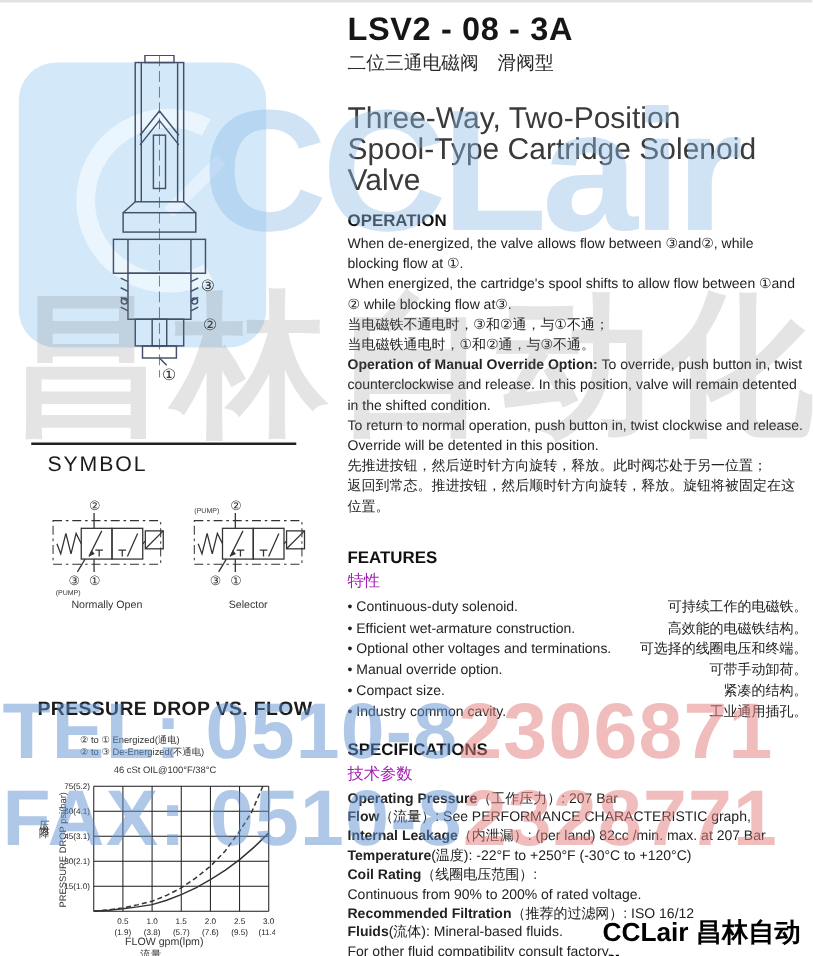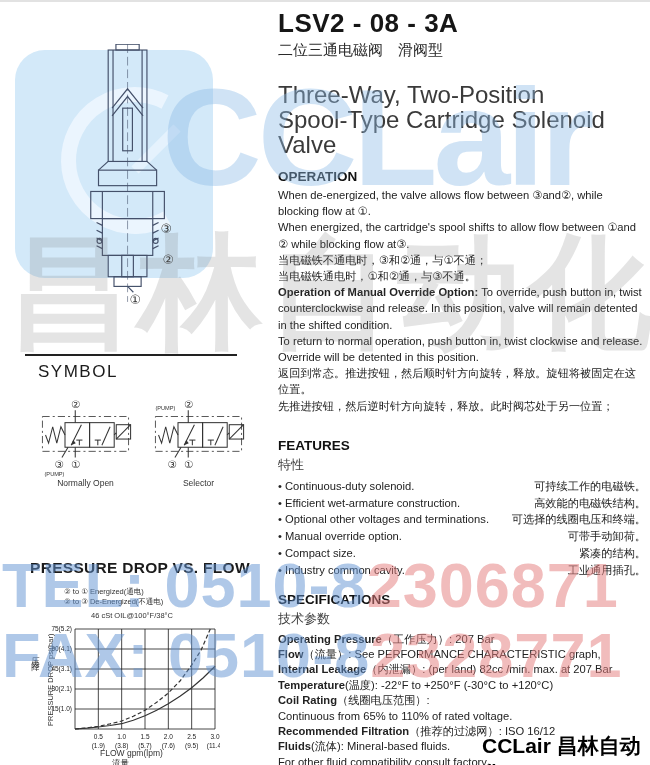--- a/index.html
+++ b/index.html
@@ -31,21 +31,21 @@
   #ylabel-zh{position:absolute;left:30px;top:648px;writing-mode:vertical-rl;font-size:8.5px;letter-spacing:3px;color:#333;}
   #xlabel{position:absolute;left:100px;top:746px;font-size:8.5px;color:#333;}
   #xlabel-zh{position:absolute;left:112px;top:756px;font-size:8.5px;color:#333;}
   .tick{font-size:6.5px;fill:#222;font-family:"Liberation Sans","DejaVu Sans",sans-serif;}
   
   #right-col{position:absolute;left:278px;top:6px;width:368px;}
   #model-title{font-size:26px;font-weight:bold;color:#161616;margin:0 0 2px 0;letter-spacing:.5px;}
   #title-zh{font-size:15px;color:#2a2a2a;margin:0 0 22px 0;font-weight:500;}
   .subtitle{font-size:24px;color:#3a3a3a;line-height:25px;margin:0;}
   h3.sec{font-size:13.5px;font-weight:bold;margin:12px 0 3px 0;color:#111;}
-  .sec-zh{font-size:13px;margin:0 0 4px 0;color:#404040;}
+  .sec-zh{font-size:13px;margin:0 0 4px 0;color:#a21caf;}
   .body-text{font-size:11.2px;line-height:16.2px;margin:0;color:#222;}
   .feat-row{display:flex;justify-content:space-between;font-size:11.2px;line-height:16.8px;color:#222;}
   .feat-zh{text-align:right;}
   .spec-line{font-size:11.2px;line-height:15.4px;color:#222;}
   #footer-brand{position:absolute;left:482px;top:730px;font-size:21px;font-weight:600;color:#000;}
   svg text{font-family:"Liberation Sans","DejaVu Sans",sans-serif;}
 </style>
 </head>
 <body>
 
@@ -214,22 +214,22 @@
     <p class="subtitle">Spool-Type Cartridge Solenoid Valve</p>
 
     <h3 class="sec">OPERATION</h3>
     <div id="operation-paragraphs">
         <p class="body-text">When de-energized, the valve allows flow between ③and②, while blocking  flow at ①.</p>
         <p class="body-text">When energized, the cartridge's spool shifts to allow flow between ①and ② while blocking flow at③.</p>
         <p class="body-text">当电磁铁不通电时，③和②通，与①不通；</p>
         <p class="body-text">当电磁铁通电时，①和②通，与③不通。</p>
         <p class="body-text"><b>Operation of Manual Override Option: </b>To override, push button in, twist counterclockwise and release. In this position, valve will remain detented in the shifted condition.</p>
         <p class="body-text">To return to normal operation, push button in, twist clockwise and release. Override will be detented in this position.</p>
+        <p class="body-text">先推进按钮，然后逆时针方向旋转，释放。此时阀芯处于另一位置；</p>
         <p class="body-text">返回到常态。推进按钮，然后顺时针方向旋转，释放。旋钮将被固定在这位置。</p>
-        <p class="body-text">先推进按钮，然后逆时针方向旋转，释放。此时阀芯处于另一位置；</p>
       </div>
 
     <h3 class="sec" style="margin-top:24px">FEATURES</h3>
     <div class="sec-zh">特性</div>
     <div id="features-list">
         <div class="feat-row">
           <span class="feat-en">• Continuous-duty solenoid.</span>
           <span class="feat-zh">可持续工作的电磁铁。</span>
         </div>
         <div class="feat-row">
@@ -255,21 +255,21 @@
       </div>
 
     <h3 class="sec" style="margin-top:13px">SPECIFICATIONS</h3>
     <div class="sec-zh">技术参数</div>
     <div id="specifications-list">
         <div class="spec-line"><b>Operating Pressure</b>（工作压力）: 207 Bar</div>
         <div class="spec-line"><b>Flow</b>（流量）: See PERFORMANCE CHARACTERISTIC graph,</div>
         <div class="spec-line"><b>Internal Leakage</b>（内泄漏）: (per land) 82cc /min. max. at 207 Bar</div>
         <div class="spec-line"><b>Temperature</b>(温度): -22°F to +250°F (-30°C to +120°C)</div>
         <div class="spec-line"><b>Coil Rating</b>（线圈电压范围）:</div>
-        <div class="spec-line">Continuous from 65% to 110% of rated voltage.</div>
+        <div class="spec-line">Continuous from 90% to 200% of rated voltage.</div>
         <div class="spec-line"><b>Recommended Filtration</b>（推荐的过滤网）: ISO 16/12</div>
         <div class="spec-line"><b>Fluids</b>(流体): Mineral-based fluids.</div>
         <div class="spec-line">For other fluid compatibility consult factory.</div>
       </div>
   </div>
 
   <div id="footer-brand">CCLair 昌林自动化</div>
 
   <div class="wm" id="wm-brand">CCLair</div>
   <div class="wm" id="wm-brand-zh">昌林自动化</div>

